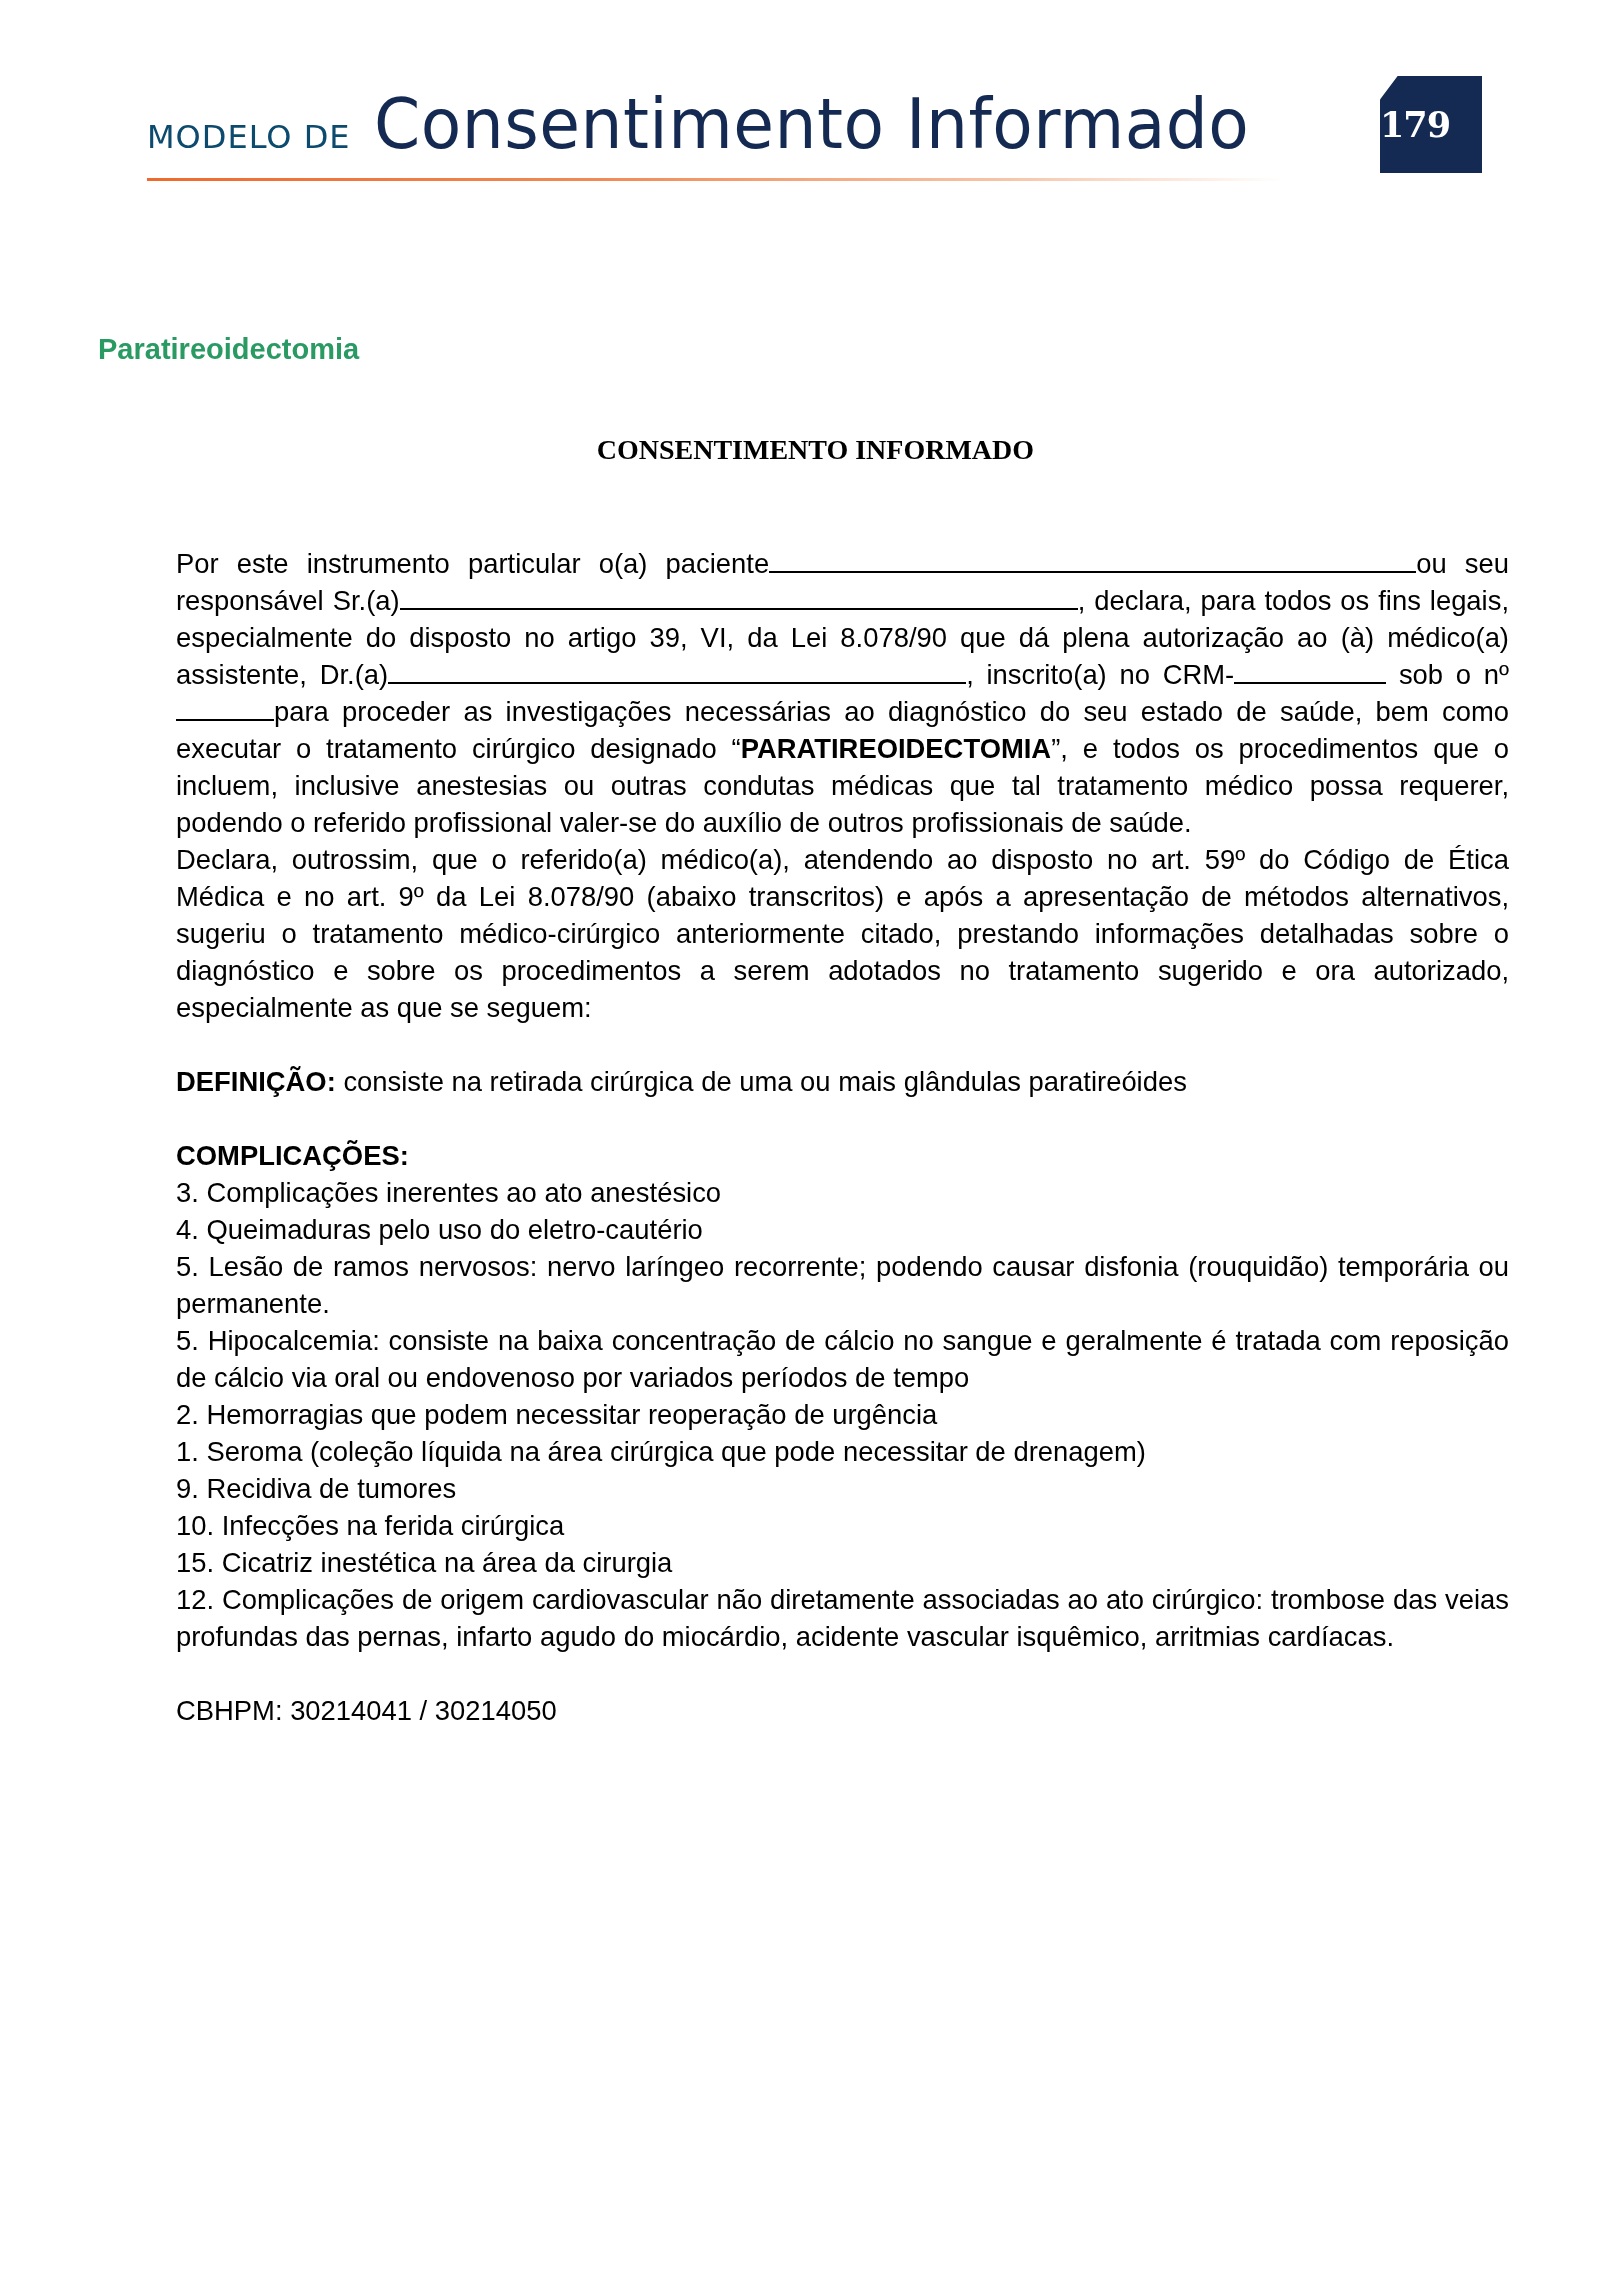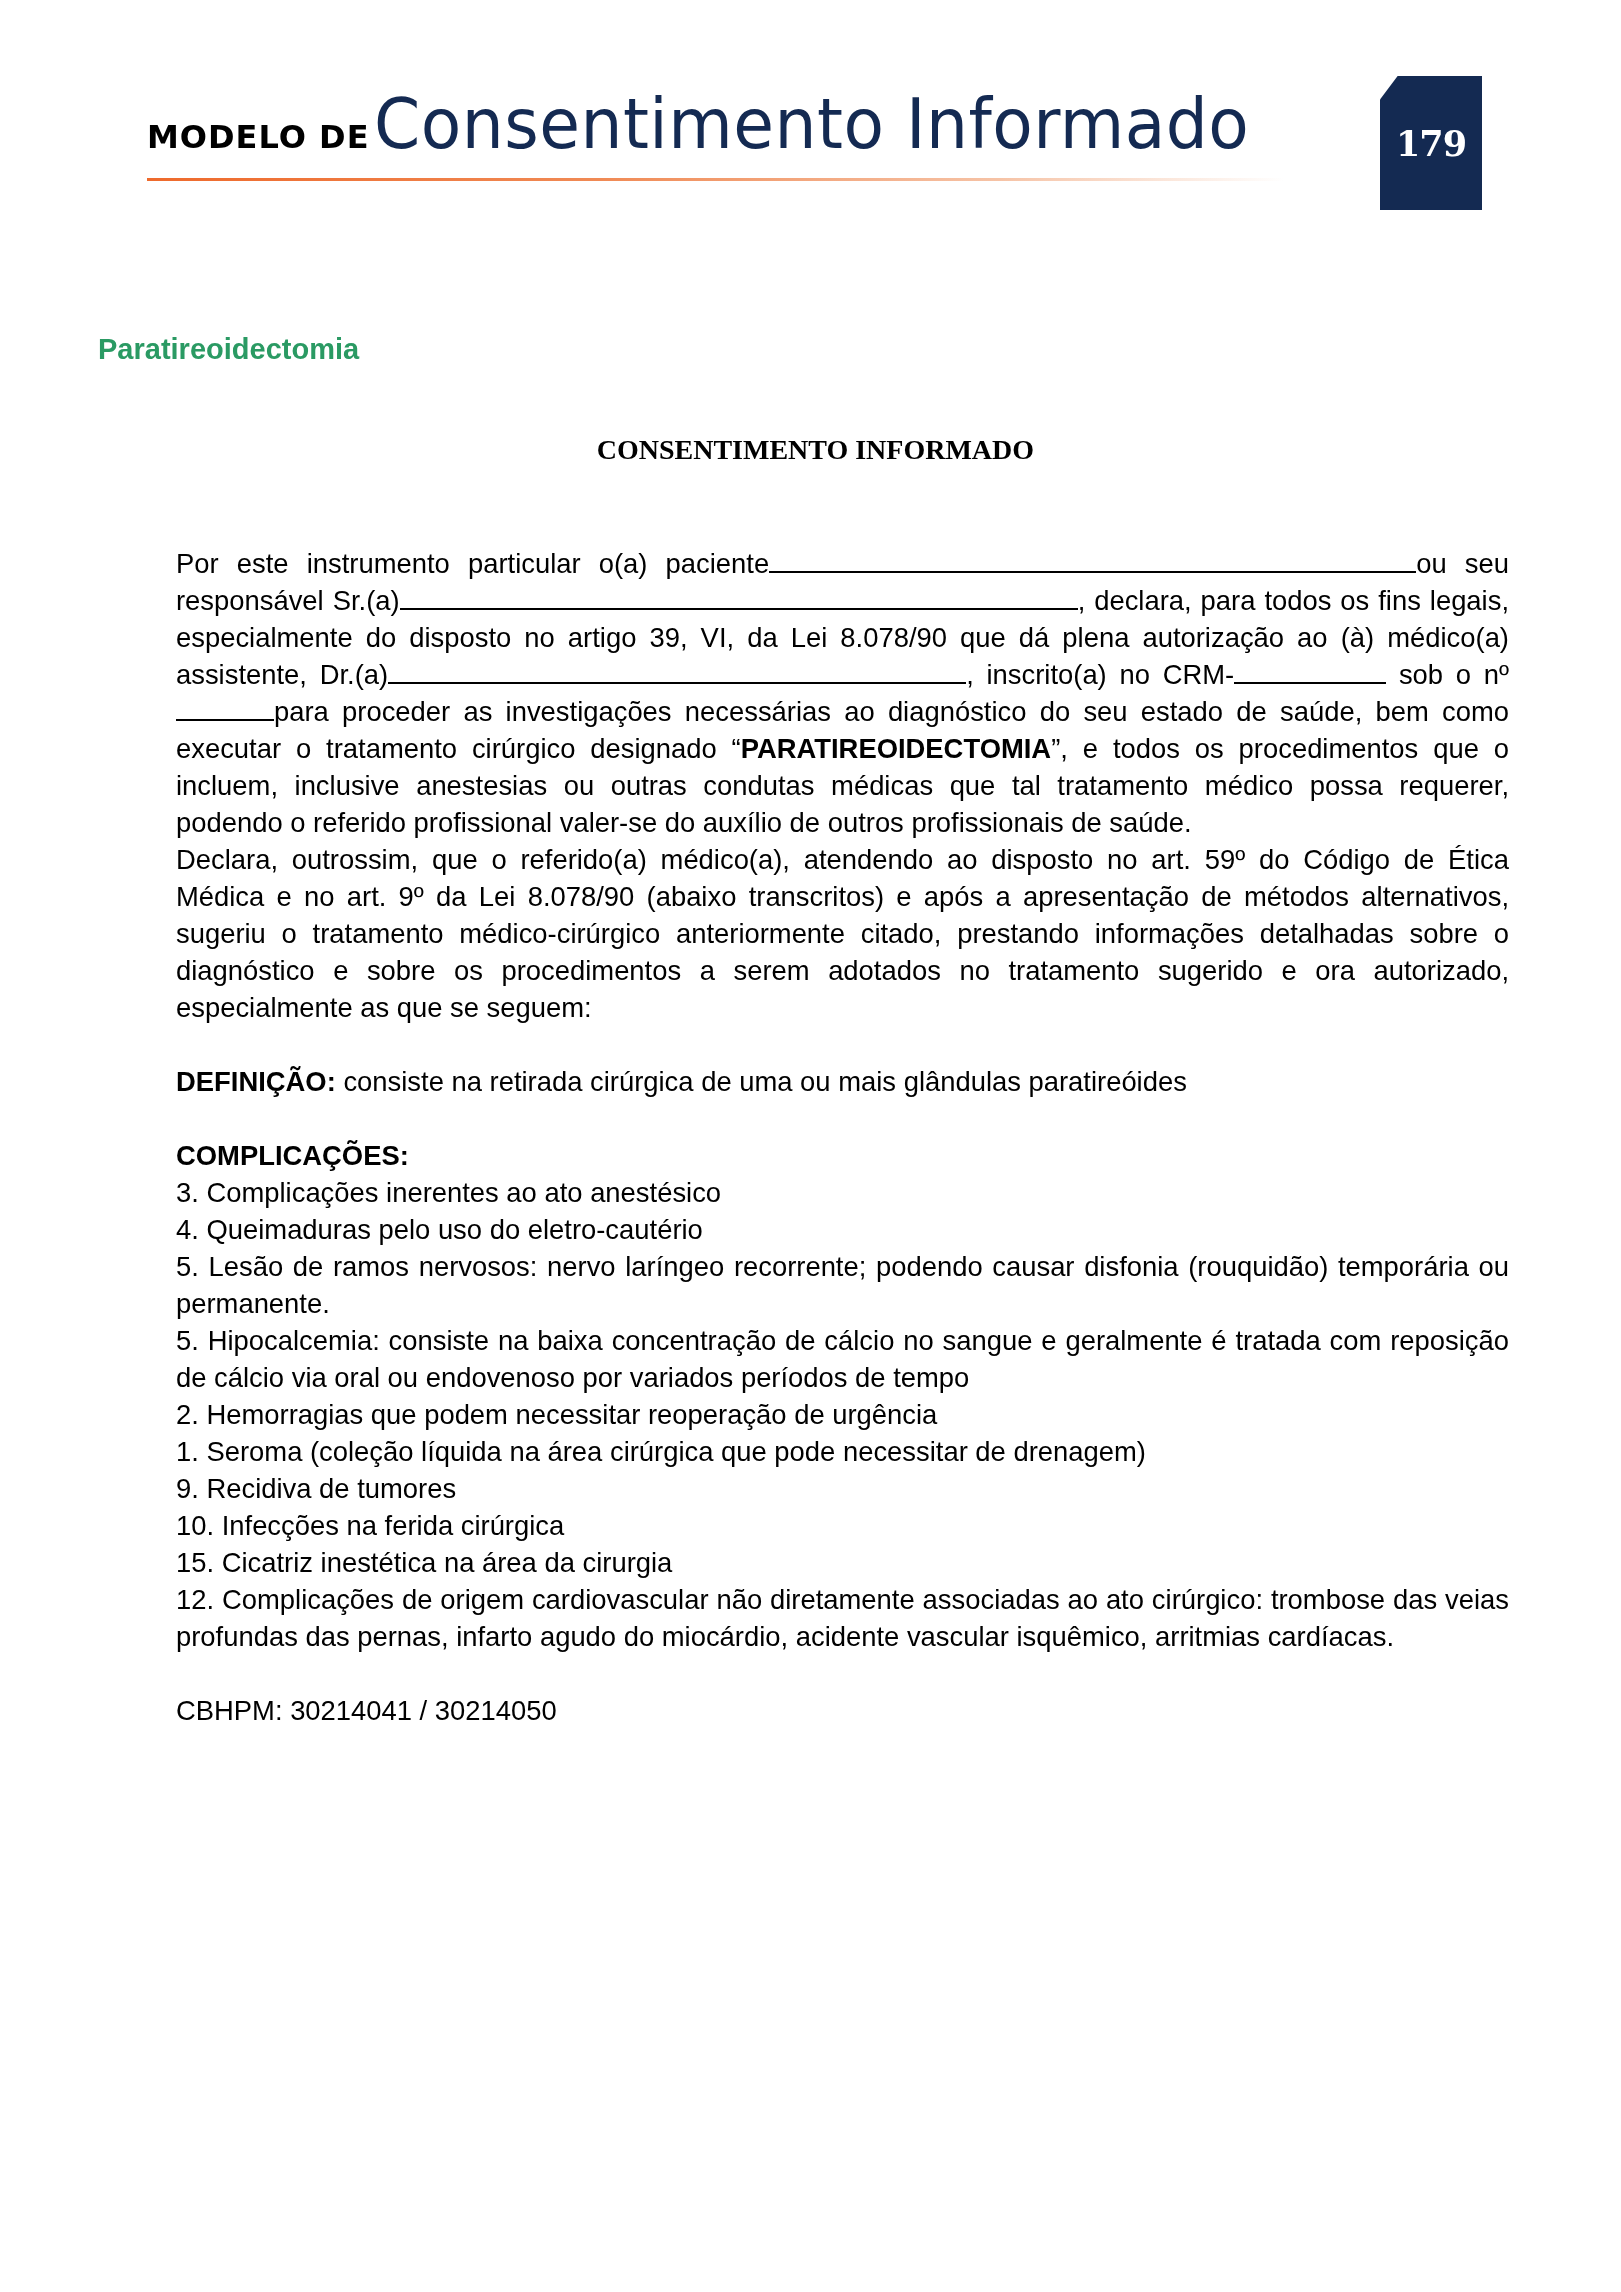--- a/index.html
+++ b/index.html
@@ -1,40 +1,40 @@
 <!DOCTYPE html>
 <html><head>
 <meta charset="utf-8">
 <style>
   html, body { margin: 0; padding: 0; background: #ffffff; }
   body { width: 1621px; height: 2293px; position: relative; overflow: hidden; }
 
   .header-modelo {
     position: absolute; left: 147px; top: 121px;
-    font-family: "DejaVu Sans", sans-serif; font-weight: bold;
-    font-size: 32px; letter-spacing: 1px; color: #000000;
+    font-family: "DejaVu Sans", sans-serif; font-weight: normal;
+    font-size: 32px; letter-spacing: 1px; color: #0c4a6e;
     font-variant: small-caps; line-height: 1;
   }
   .header-title {
     position: absolute; left: 374px; top: 90px;
     font-family: "DejaVu Sans", sans-serif; font-weight: normal;
     font-size: 69px; color: #142a52; line-height: 1;
     letter-spacing: 0.5px;
     transform-origin: left top;
     transform: scaleX(0.96);
   }
   .header-rule {
     position: absolute; left: 147px; top: 178px; width: 1137px; height: 2.9px;
     background: linear-gradient(to right, #ee6a2c 0%, #f08a55 40%, #f6c3a6 75%, rgba(255,255,255,0) 100%);
   }
   .page-badge {
-    position: absolute; left: 1380px; top: 76px; width: 102px; height: 134px;
+    position: absolute; left: 1380px; top: 76px; width: 102px; height: 97px;
     background: #142a52;
     clip-path: polygon(17.6px 0, 100% 0, 100% 100%, 0 100%, 0 23.5px);
-    display: flex; align-items: center; justify-content: center;
+    display: flex; align-items: center; justify-content: flex-start;
   }
   .page-badge span {
     font-family: "DejaVu Serif", serif; font-weight: bold; color: #ffffff;
     font-size: 35px; letter-spacing: -1px;
   }
 
   .section-title {
     position: absolute; left: 98px; top: 333px;
     font-family: "Liberation Sans", sans-serif; font-weight: bold;
     font-size: 29px; color: #2a9a63;

